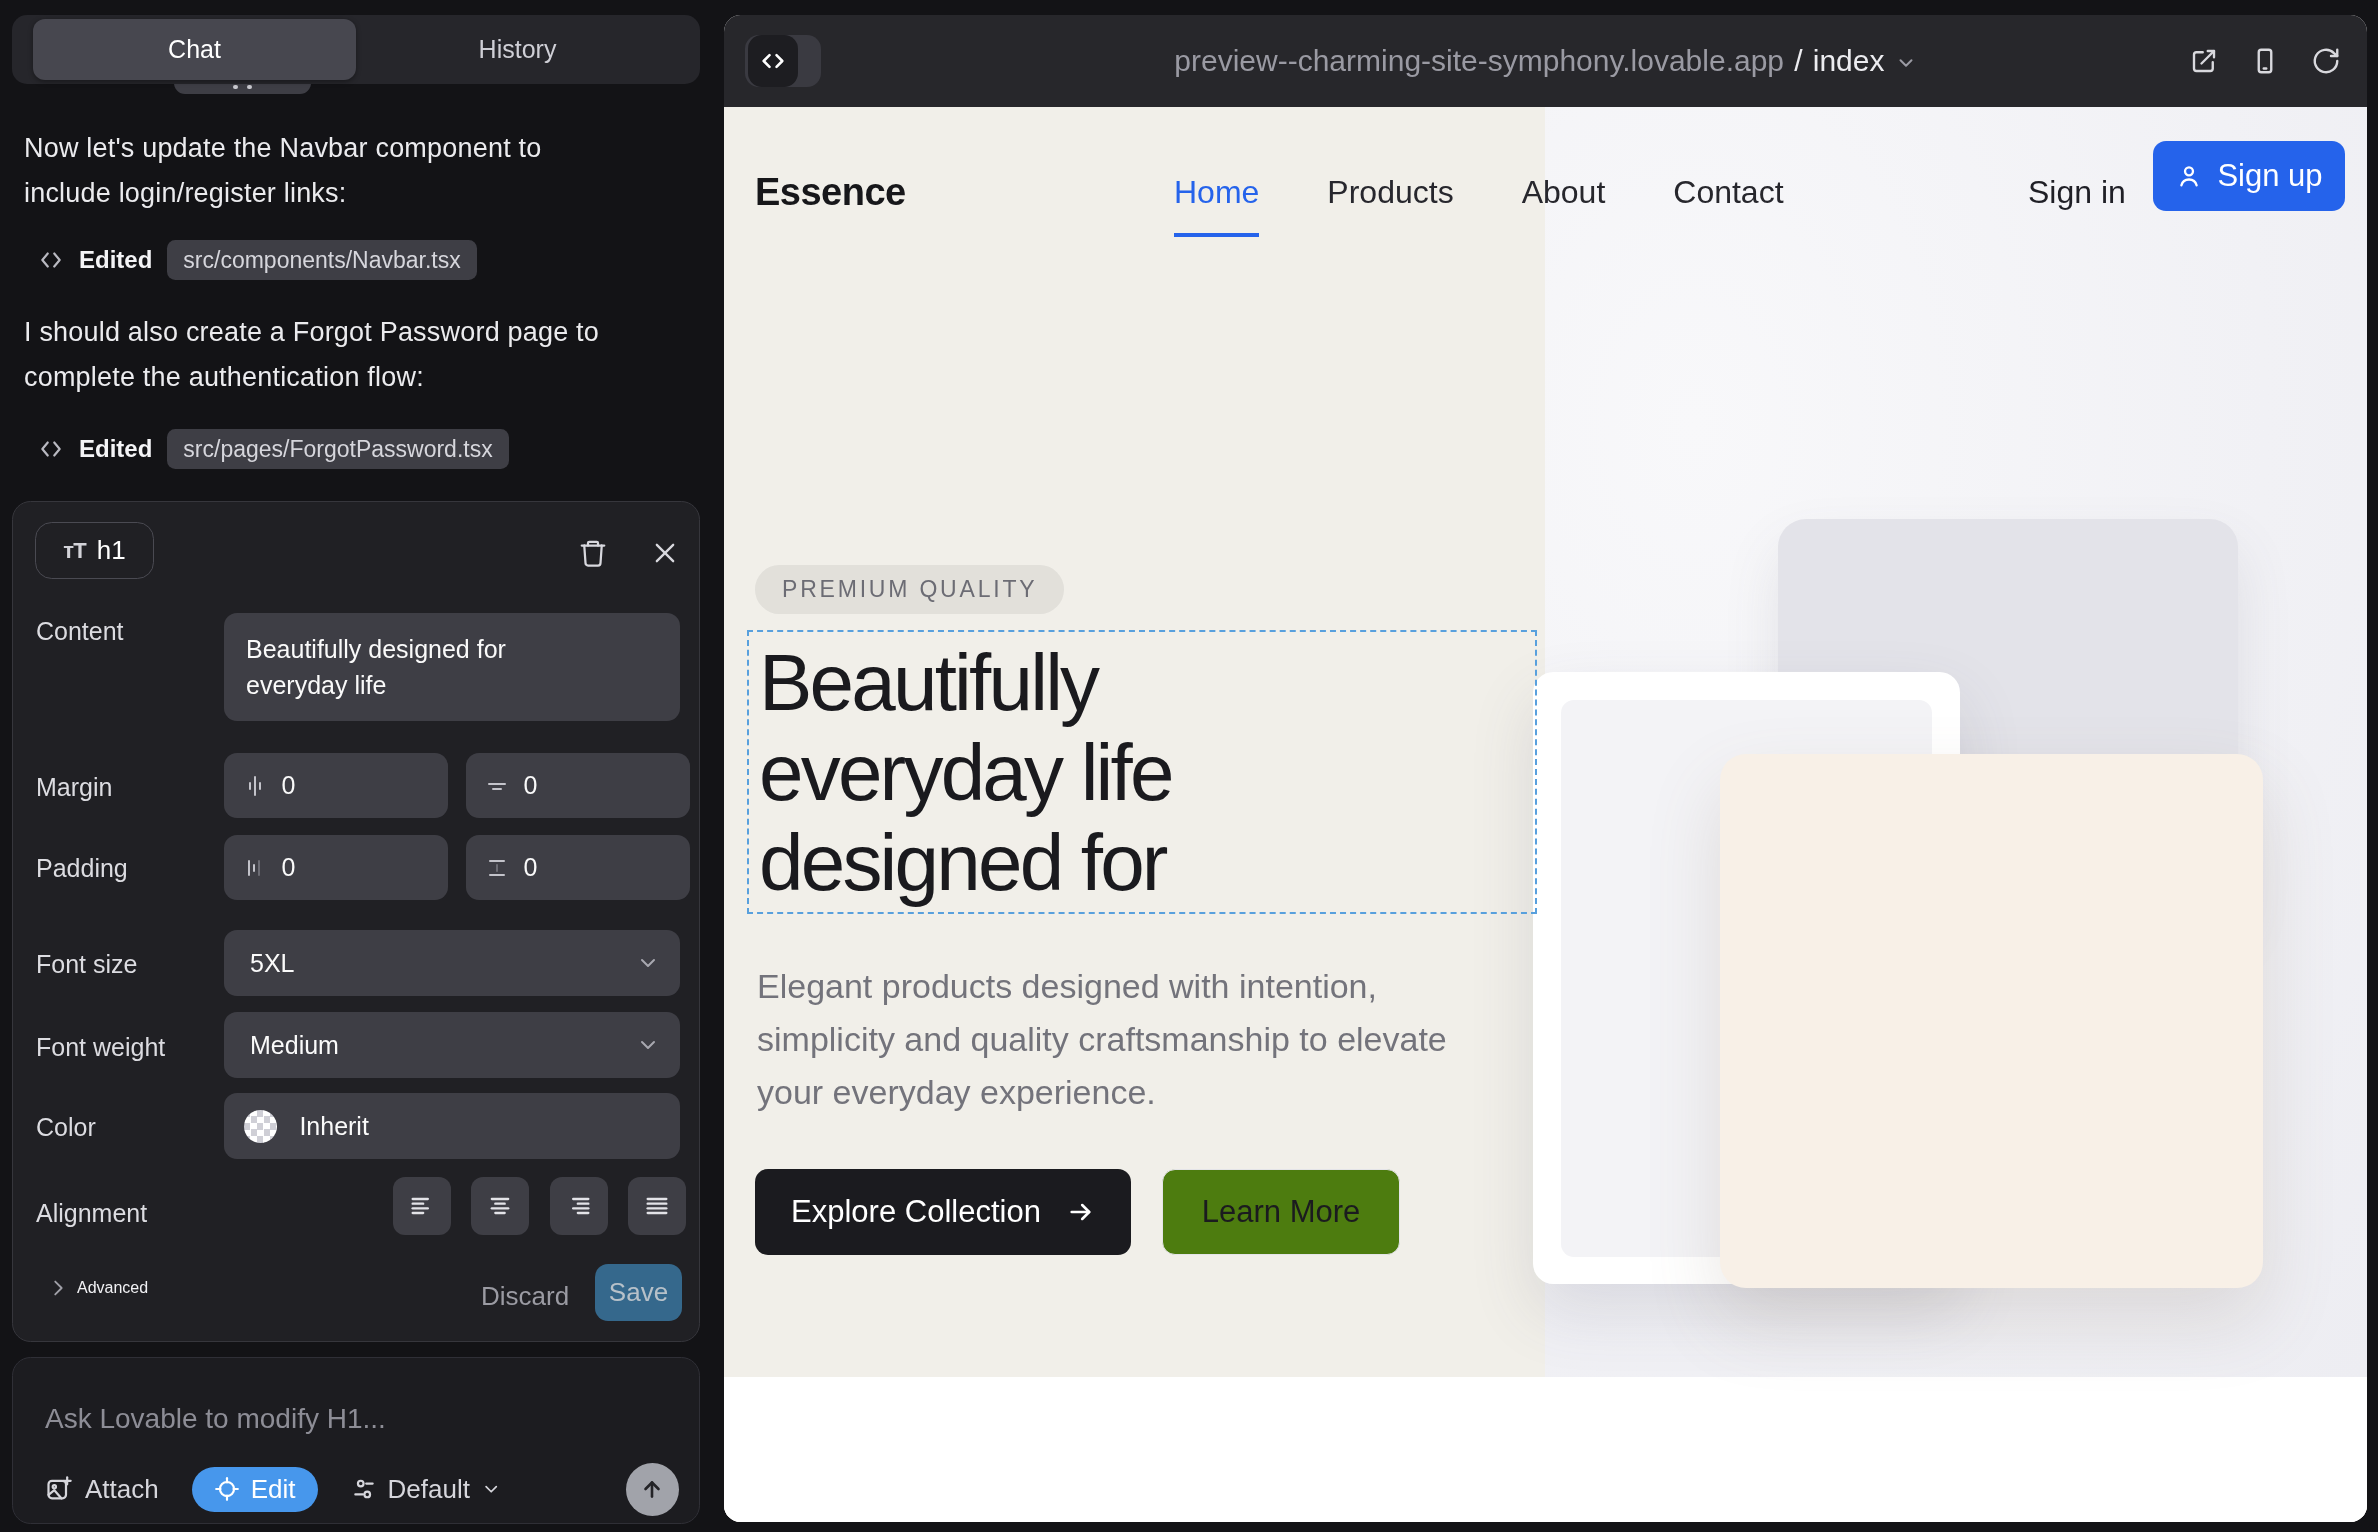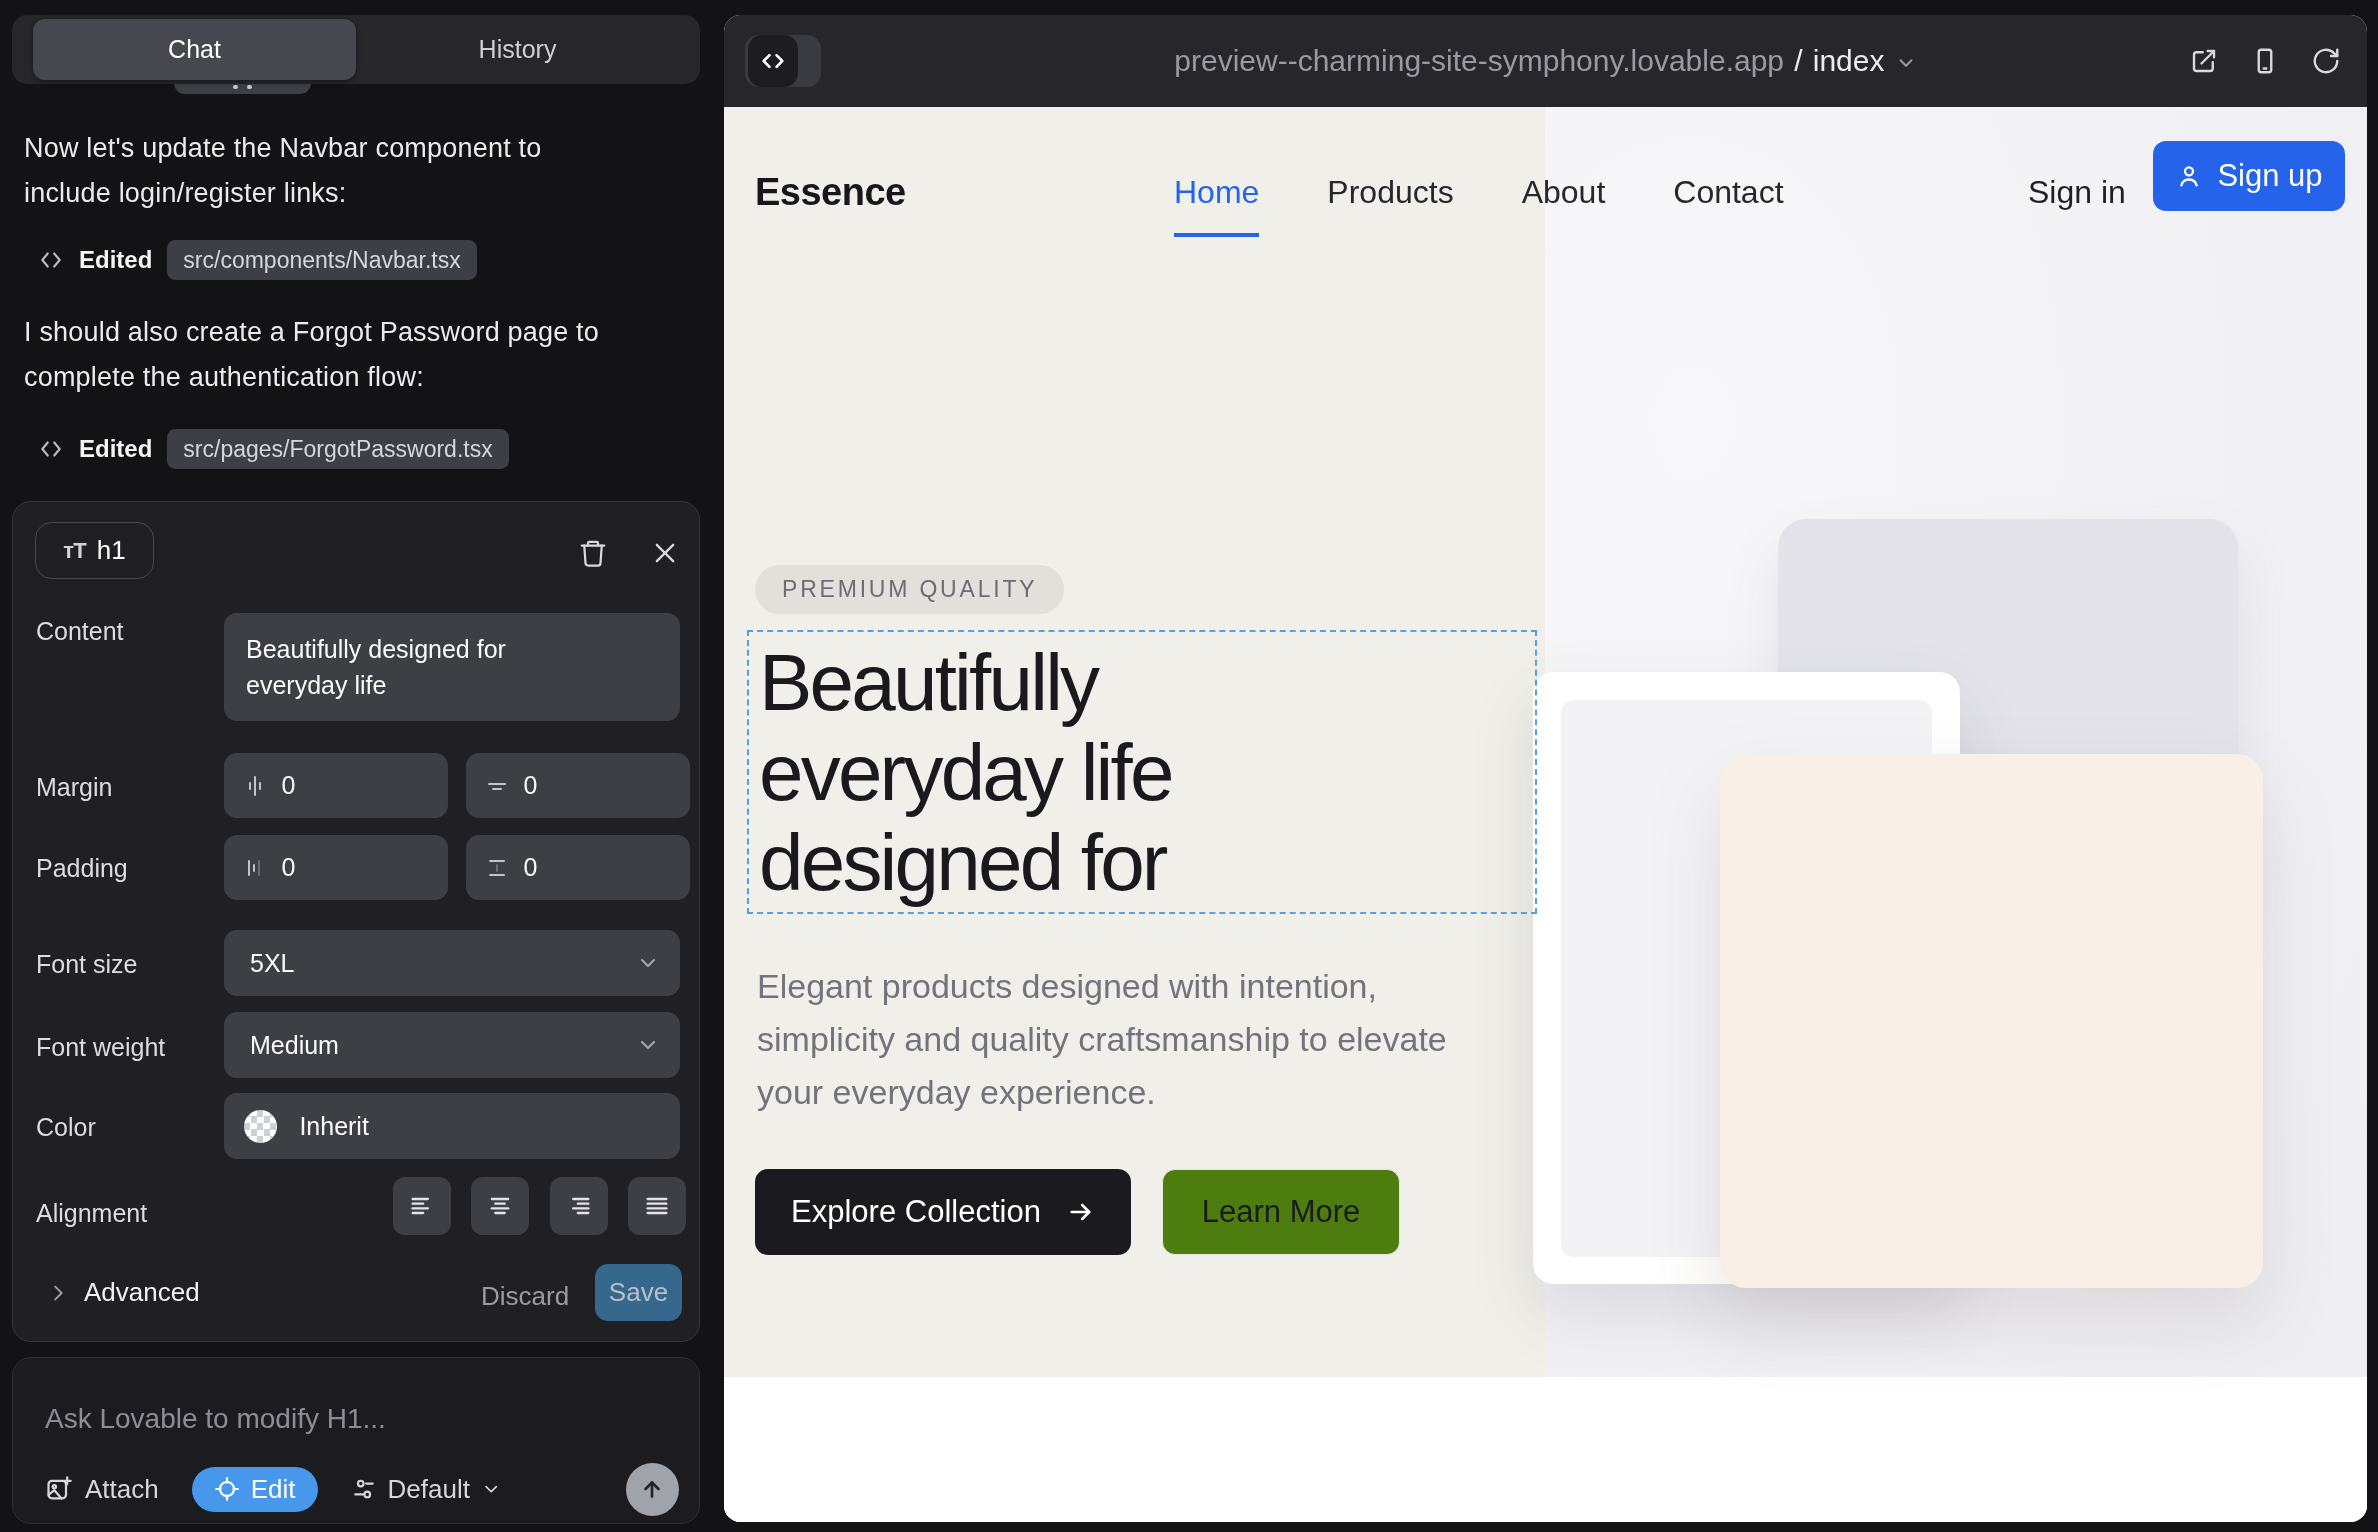--- a/index.html
+++ b/index.html
@@ -34,21 +34,21 @@
   .row-label { position:absolute; left:23px; font-size:25px; font-weight:500; color:#dcdce1; }
   .field { position:absolute; background:#3e3e45; border-radius:13px; display:flex; align-items:center; color:#fafafa; font-size:25px; }
   .field .f-ic { color:#c3c3ca; margin:0 15px 0 18.6px; display:flex; }
   .select-chevron { position:absolute; right:20.4px; color:#a8a8b0; }
 
   .swatch { width:33px; height:33px; border-radius:50%; margin:0 22px 0 20.4px;
     background:repeating-conic-gradient(#ffffff 0% 25%, #cfcfd6 0% 50%); background-size:13px 13px; }
 
   .align-btn { position:absolute; width:58px; height:58px; background:#3e3e45; border-radius:12px; display:flex; align-items:center; justify-content:center; color:#e3e3e8; cursor:pointer; }
 
-  .advanced { position:absolute; left:34px; top:775px; display:flex; align-items:center; gap:15px; color:#f1f1f4; font-size:26px; font-weight:500; cursor:pointer; }
+  .advanced { position:absolute; left:34px; top:775px; display:flex; align-items:center; gap:8px; color:#f1f1f4; font-size:16px; font-weight:500; cursor:pointer; }
   .advanced .chev { color:#a0a0a8; }
   .discard { position:absolute; left:468px; top:779px; font-size:26px; color:#9b9ba3; cursor:pointer; }
   .save { position:absolute; left:582px; top:762px; width:87px; height:57px; background:#35688c; border-radius:13px; border:none; color:#b7c1c9; font-size:26px; font-family:inherit; cursor:pointer; }
 
   
   .composer { position:absolute; left:12px; top:1357px; width:688px; height:167px; background:#1c1c20; border:0.9px solid #2f2f36; border-radius:18.6px; z-index:4; }
   .composer .ph { position:absolute; left:32px; top:45px; font-size:28px; color:#8d8d96; }
   .composer-row { position:absolute; left:32px; right:20.4px; top:104px; height:54px; display:flex; align-items:center; }
   .attach { display:flex; align-items:center; gap:12px; color:#d6d6dc; font-size:26px; cursor:pointer; }
   .edit-chip { margin-left:33px; height:45px; padding:0 22px; border-radius:927px; background:#4797ec; color:#fff; font-size:26px; display:flex; align-items:center; gap:11px; cursor:pointer; }

